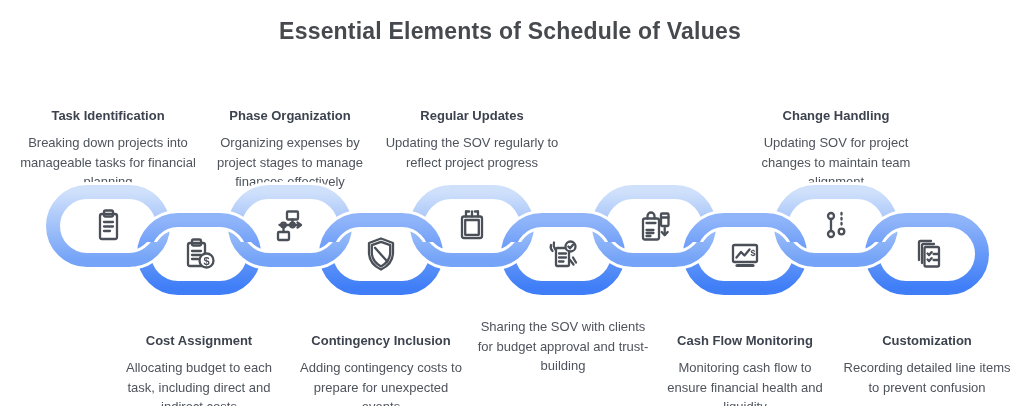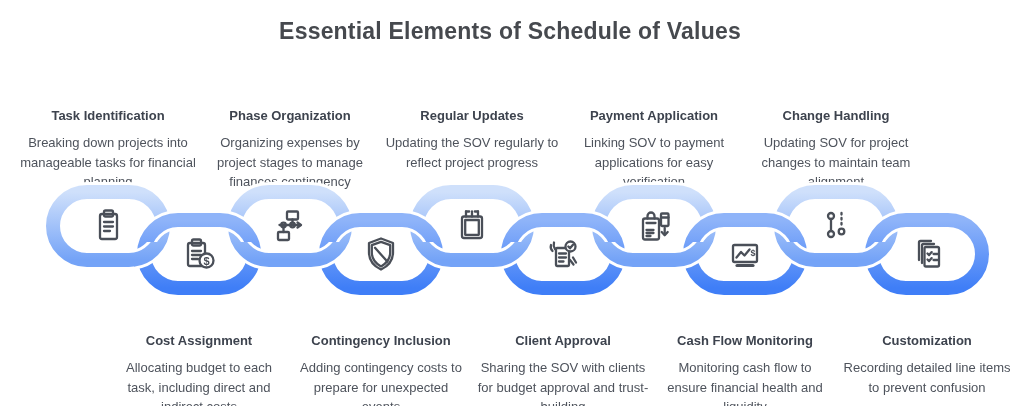--- a/index.html
+++ b/index.html
@@ -26,29 +26,25 @@
 
 <div class="canvas">
   <h1 class="title">Essential Elements of Schedule of Values</h1>
 
   <div class="tb top t0">
     <h3>Task Identification</h3>
     <p>Breaking down projects into manageable tasks for financial planning</p>
   </div>
   <div class="tb top t1">
     <h3>Phase Organization</h3>
-    <p>Organizing expenses by project stages to manage finances contingency</p>
+    <p>Organizing expenses by project stages to manage finances effectively</p>
   </div>
   <div class="tb top t2">
     <h3>Regular Updates</h3>
     <p>Updating the SOV regularly to reflect project progress</p>
-  </div>
-  <div class="tb top t3">
-    <h3>Payment Application</h3>
-    <p>Linking SOV to payment applications for easy verification</p>
   </div>
   <div class="tb top t4">
     <h3>Change Handling</h3>
     <p>Updating SOV for project changes to maintain team alignment</p>
   </div>
 
   <svg class="chain" width="1020" height="406" viewBox="0 0 1020 406">
     <defs>
       <linearGradient id="gLight" x1="0" y1="0" x2="0" y2="1">
         <stop offset="0" stop-color="#cfe0fb"></stop>
@@ -220,21 +216,20 @@
 
   <div class="tb bottom b0">
     <h3>Cost Assignment</h3>
     <p>Allocating budget to each task, including direct and indirect costs</p>
   </div>
   <div class="tb bottom b1">
     <h3>Contingency Inclusion</h3>
     <p>Adding contingency costs to prepare for unexpected events</p>
   </div>
   <div class="tb bottom b2">
-    <h3>Client Approval</h3>
     <p>Sharing the SOV with clients for budget approval and trust-building</p>
   </div>
   <div class="tb bottom b4">
     <h3>Customization</h3>
     <p>Recording detailed line items to prevent confusion</p>
   </div>
   <div class="tb bottom b3">
     <h3>Cash Flow Monitoring</h3>
     <p>Monitoring cash flow to ensure financial health and liquidity</p>
   </div>

